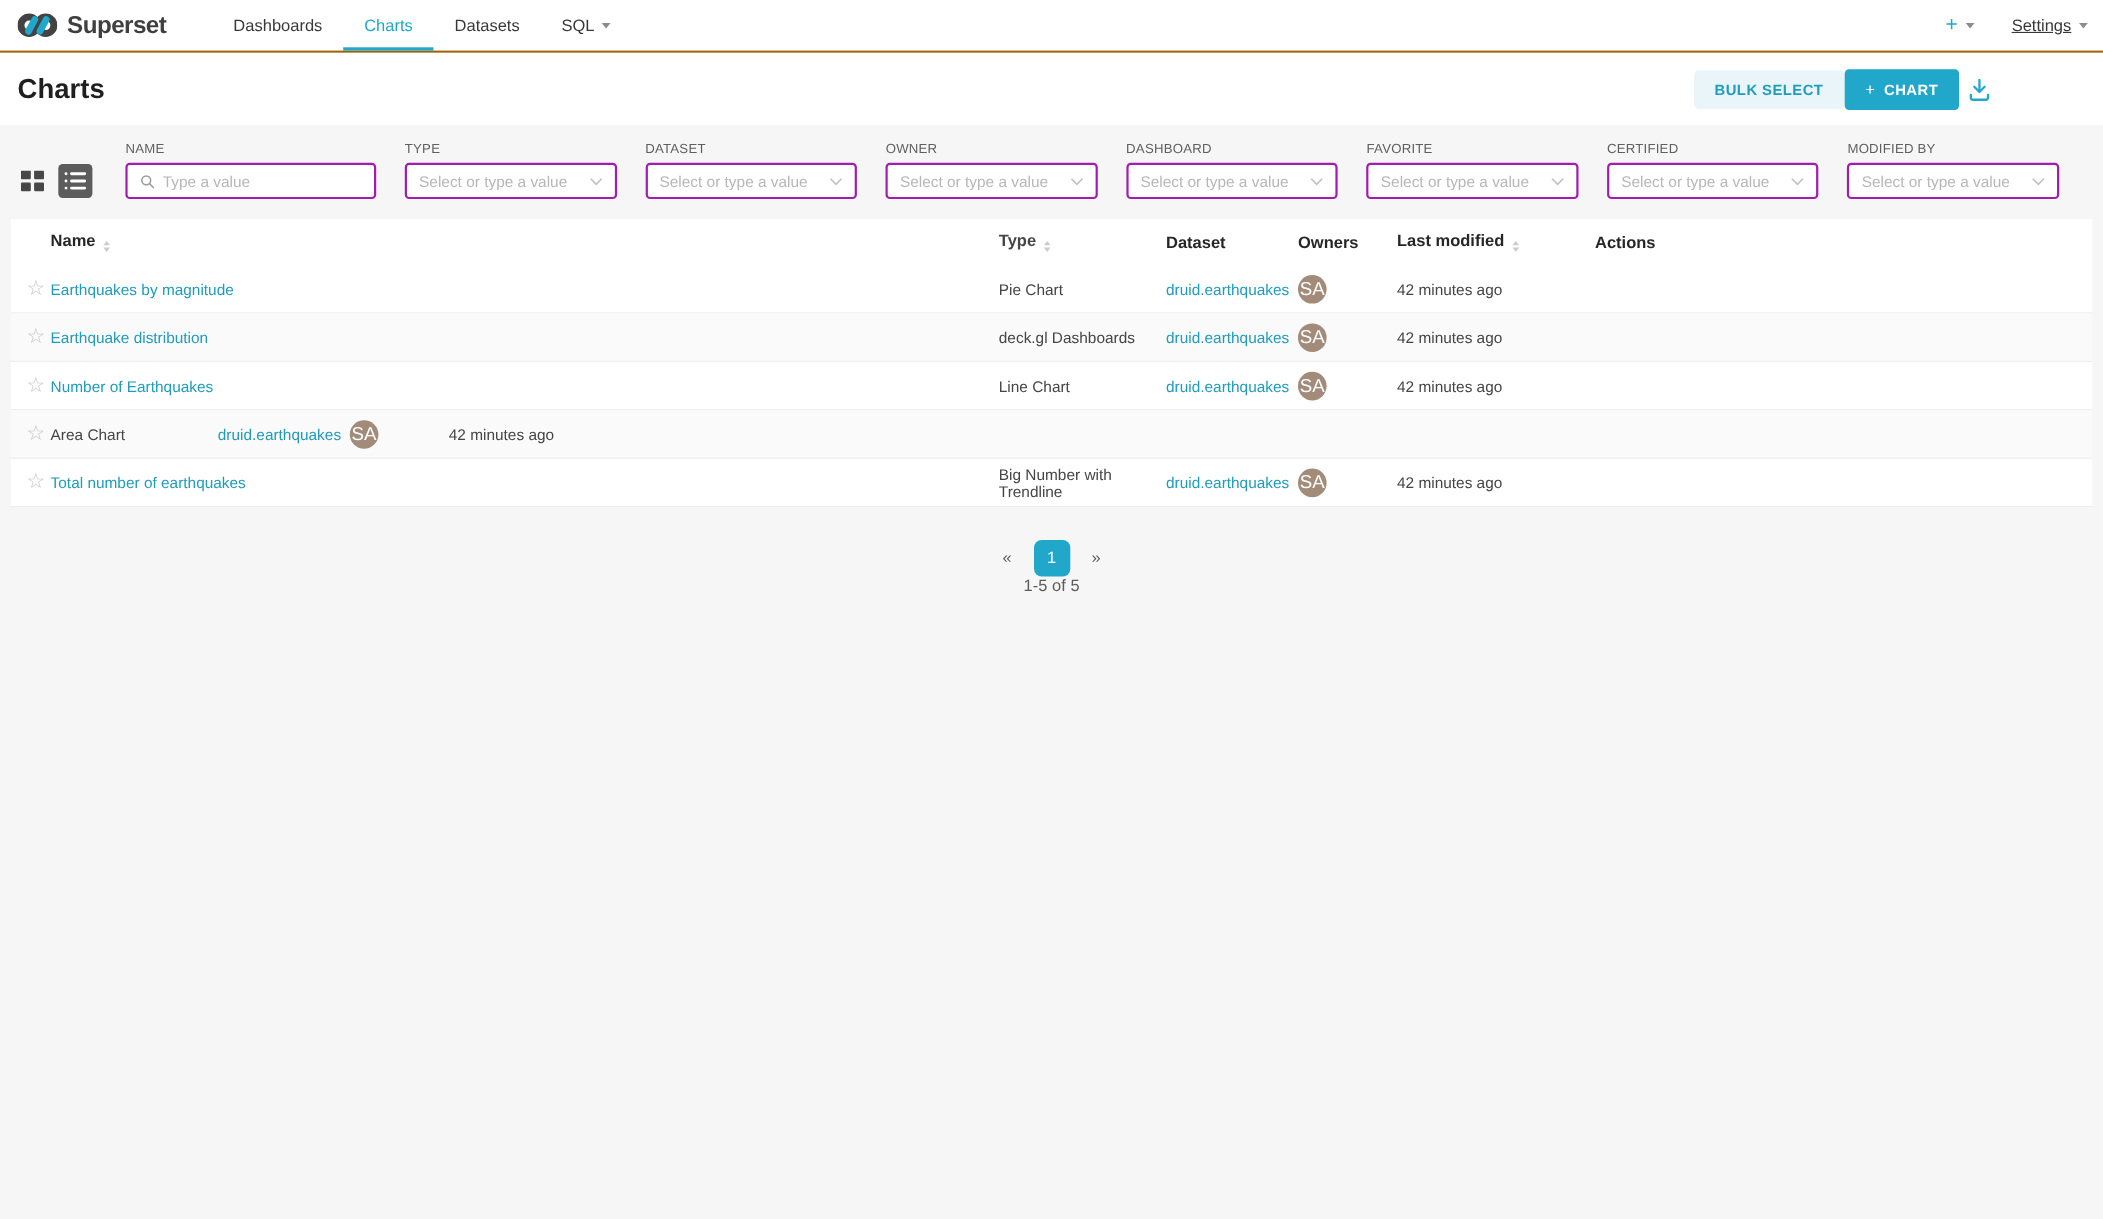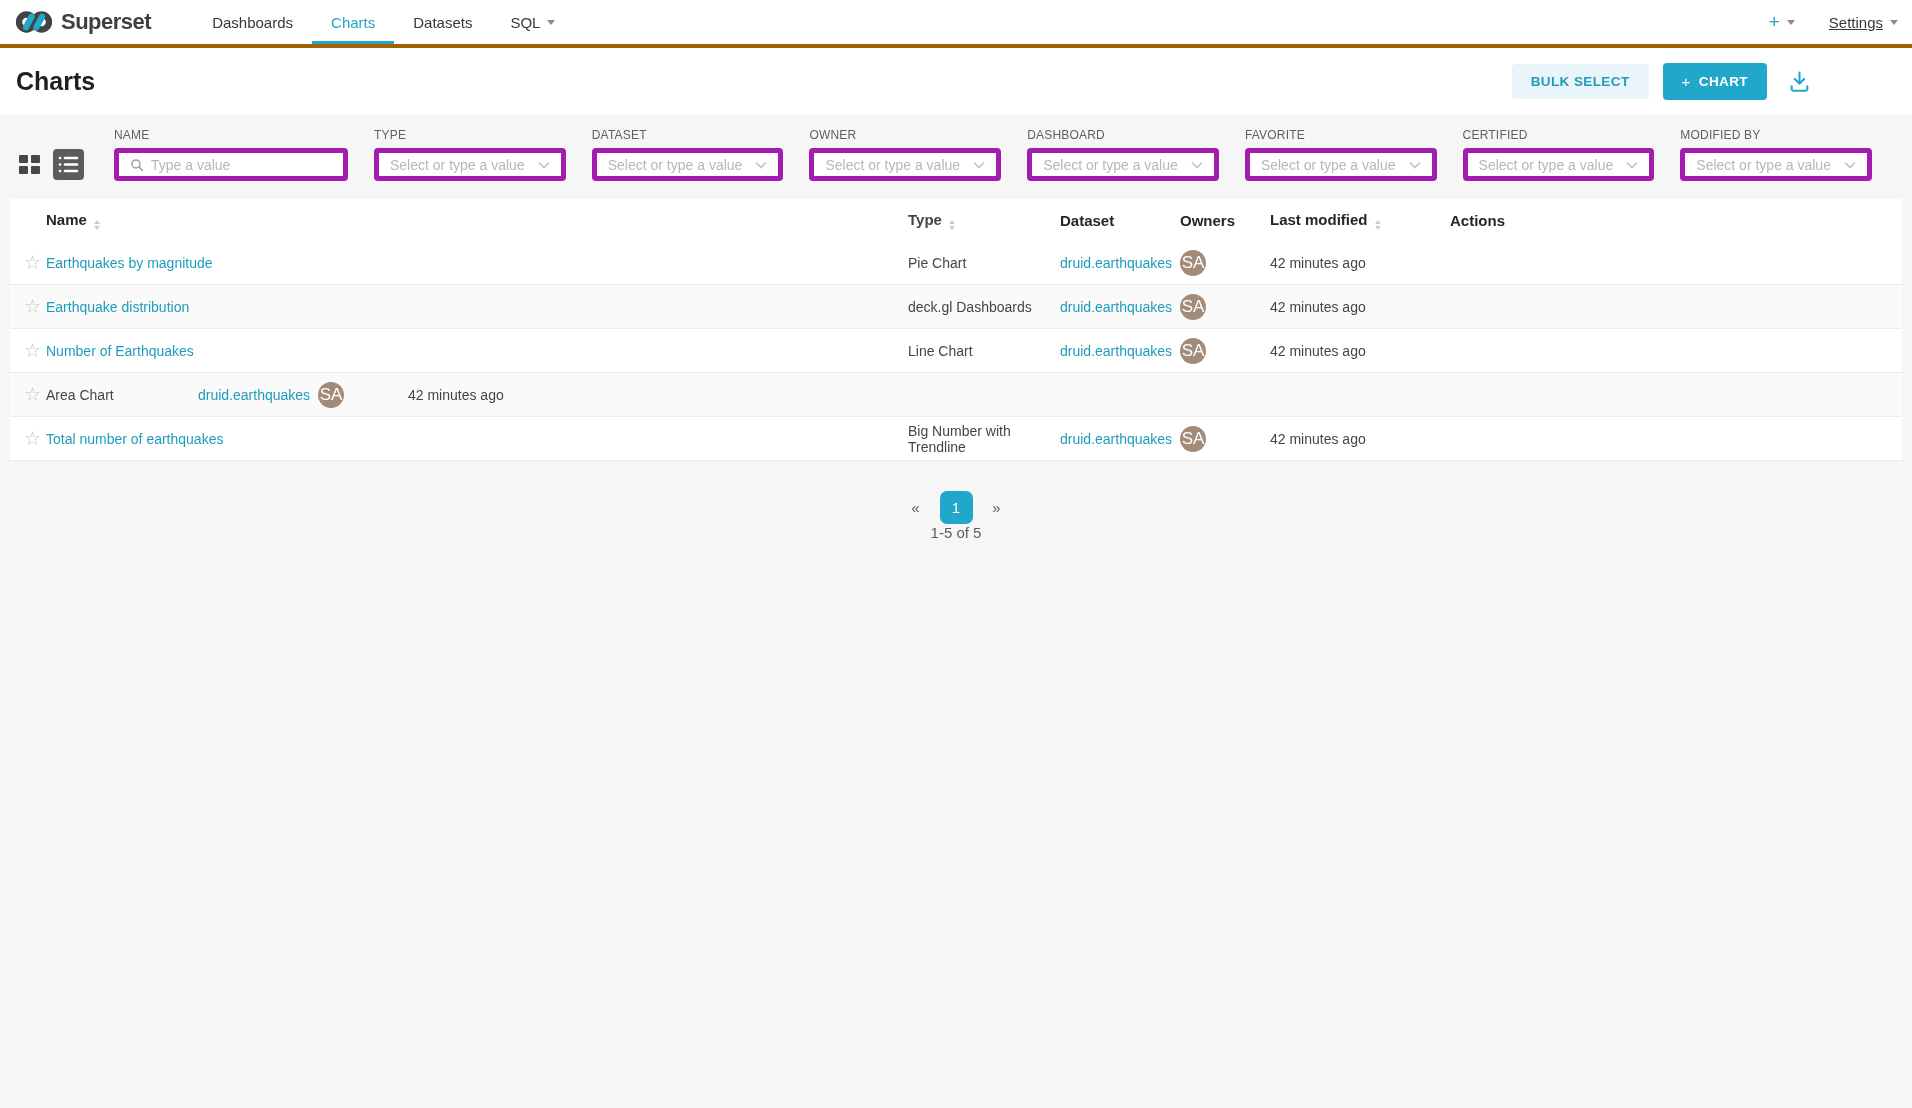--- a/index.html
+++ b/index.html
@@ -6,21 +6,21 @@
   html,body { width:1912px; height:1108px; }
   body {
     font-family: "Liberation Sans", sans-serif;
     background:#f6f6f7;
     color:#454545;
     overflow:hidden;
   }
 
   
   .navbar {
-    height:48px; background:#fff; border-bottom:4px solid #a16207;
+    height:48px; background:#fff; border-bottom:2px solid #a16207;
     display:flex; align-items:stretch; padding:0 14px 0 16px;
   }
   .logo { display:flex; align-items:center; gap:9px; margin-right:42px; cursor:pointer; }
   .logo-text { font-size:22px; font-weight:700; color:#3f3f3f; letter-spacing:-0.5px; }
   .nav-item {
     display:flex; align-items:center; padding:0 19px; font-size:15px; color:#383838;
     border-bottom:3px solid transparent; padding-top:3px; cursor:pointer;
   }
   .nav-item.active { color:#20a7c9; border-bottom-color:#20a7c9; }
   .caret {
@@ -31,21 +31,21 @@
   .nav-right { margin-left:auto; display:flex; align-items:center; gap:34px; }
   .nav-plus { display:flex; align-items:center; font-size:19px; color:#20a7c9; cursor:pointer; }
   .nav-settings { display:flex; align-items:center; font-size:15px; color:#383838; cursor:pointer;text-decoration:underline; }
 
   
   .page-header {
     background:#fff; height:66px; display:flex; align-items:center;
     padding:0 100px 0 16px;
   }
   .page-title { font-size:25px; font-weight:700; color:#1f1f1f; }
-  .header-actions { margin-left:auto; display:flex; align-items:center; gap:14px; }
+  .header-actions { margin-left:auto; display:flex; align-items:center; }
   .btn {
     border:none; border-radius:4px; font-family:inherit; font-weight:700;
     font-size:13.5px; letter-spacing:0.4px; padding:10px 19px; cursor:pointer;
   }
   .btn-bulk { background:#e9f5f9; color:#1e9dbd; }
   .btn-chart { background:#20a7c9; color:#fff; display:flex; align-items:center; gap:8px; }
   .btn-chart .plus { font-weight:400; font-size:15px; }
   .download-btn { background:none; border:none; cursor:pointer; margin-left:6px; display:flex; }
 
   
@@ -55,21 +55,21 @@
   }
   .view-toggles { display:flex; gap:11px; align-items:center; height:33px; flex:0 0 72px; }
   .toggle-card { width:26px; height:26px; display:flex; align-items:center; justify-content:center; cursor:pointer; }
   .toggle-list {
     width:31px; height:31px; background:#5c5c5c; border-radius:4px;
     display:flex; align-items:center; justify-content:center; cursor:pointer;
   }
   .filter-col { flex:1 1 0; display:flex; flex-direction:column; gap:6px; }
   .filter-label { font-size:12px; color:#5f5f5f; letter-spacing:0.2px; }
   .filter-control {
-    height:33px; background:#fff; border:5px solid #a21caf; border-radius:4px;
+    height:33px; background:#fff; border:2px solid #a21caf; border-radius:4px;
     display:flex; align-items:center; padding:0 11px; font-size:14px; color:#b7b7b7;
     gap:7px;
   }
   .filter-control .ph { flex:1; color:#b7b7b7; white-space:nowrap; overflow:hidden; }
   .filter-input {
     border:none; outline:none; flex:1; font-family:inherit; font-size:14px; color:#454545;
     background:transparent; min-width:0;
   }
   .filter-input::placeholder { color:#b7b7b7; }
 

